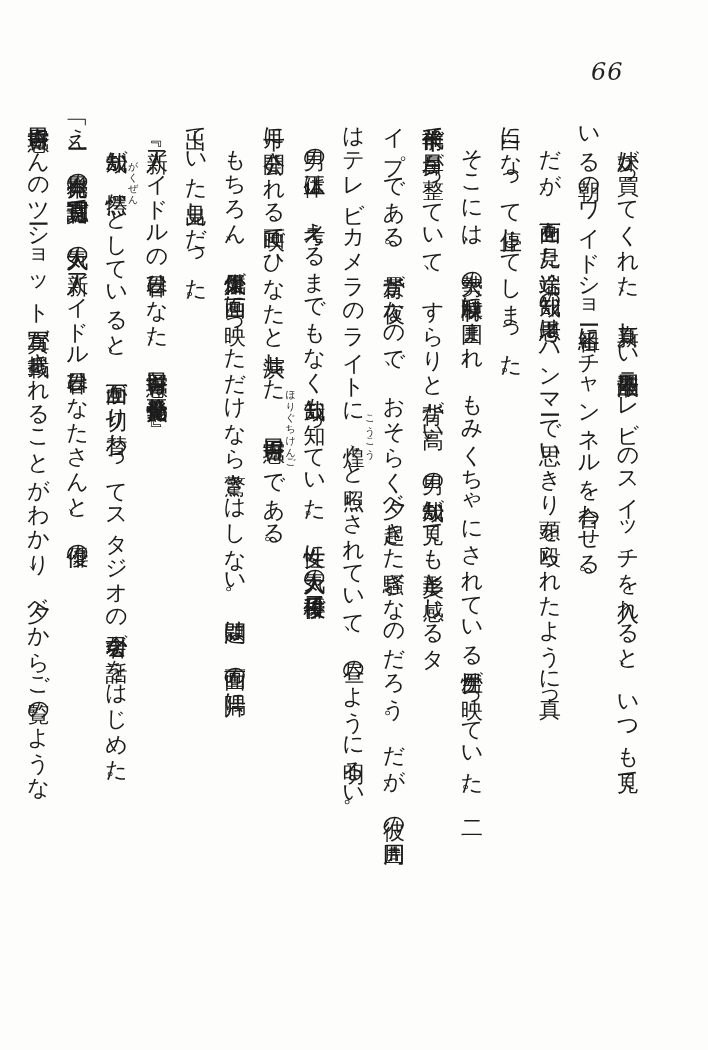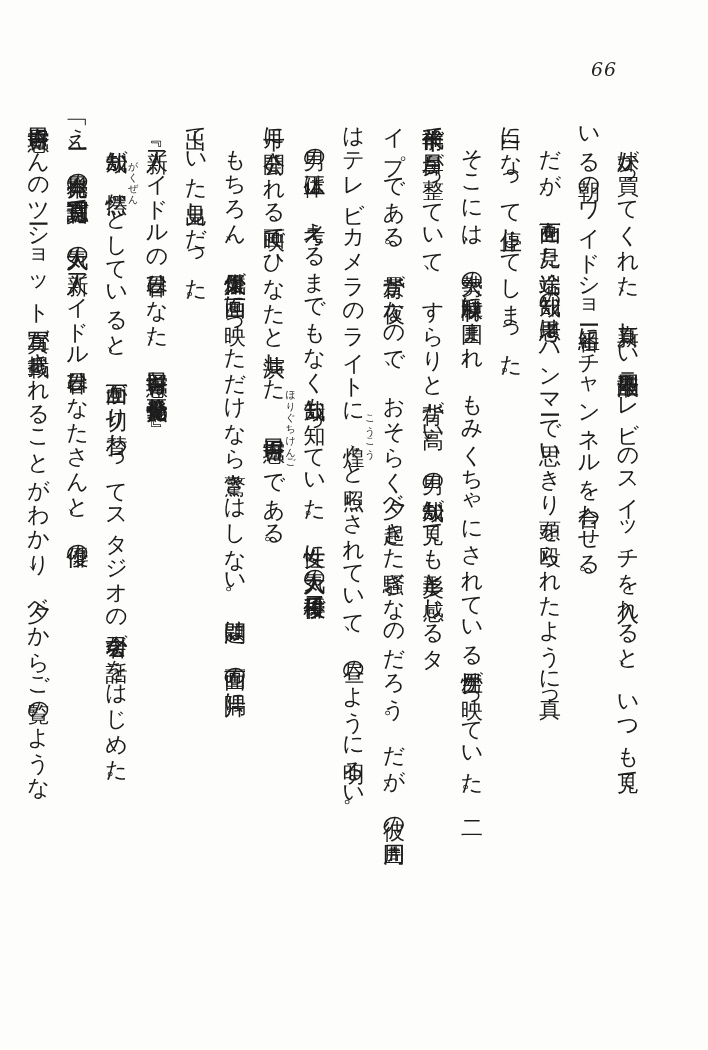--- a/index.html
+++ b/index.html
@@ -16,21 +16,21 @@
   .page {
     position: absolute;
     inset: 0;
   }
   .page-number {
     position: absolute;
     top: 58px;
     left: 591px;
     font-family: "DejaVu Serif", "Liberation Serif", serif;
     font-style: italic;
-    font-size: 19px;
+    font-size: 24px;
     color: #232323;
     letter-spacing: 1px;
   }
   .text-block {
     position: absolute;
     top: 112px;
     right: 60px;
     height: 836px;
     width: 624px;
     writing-mode: vertical-rl;

